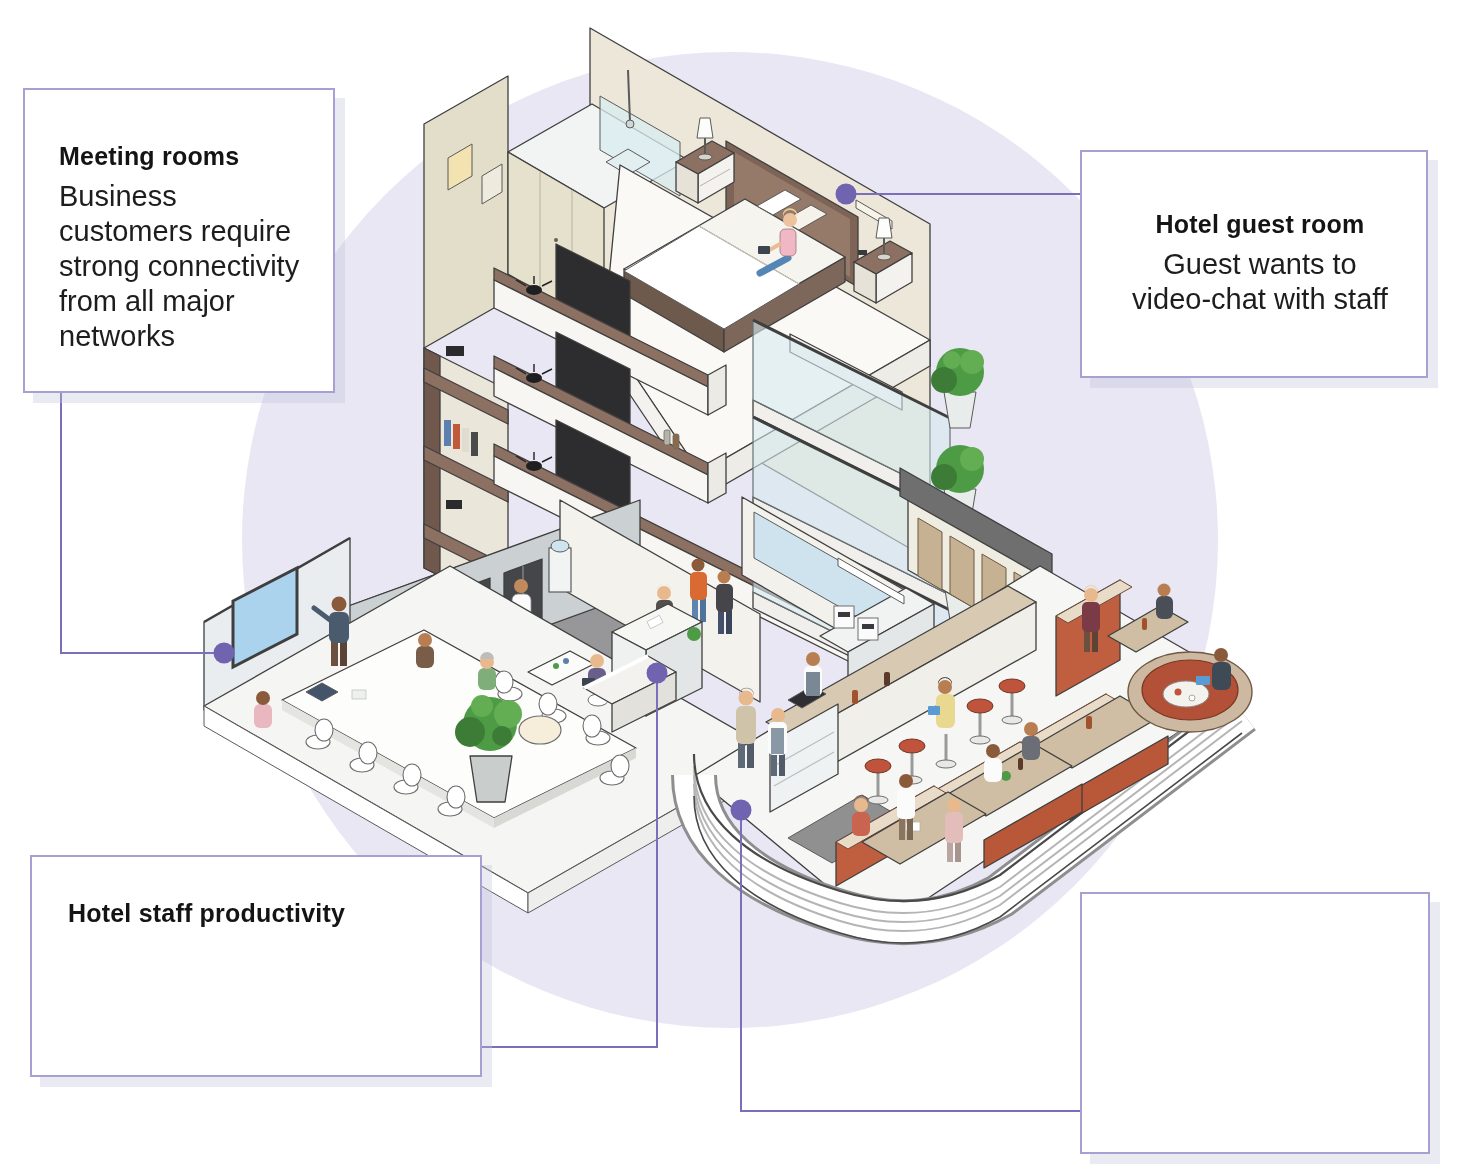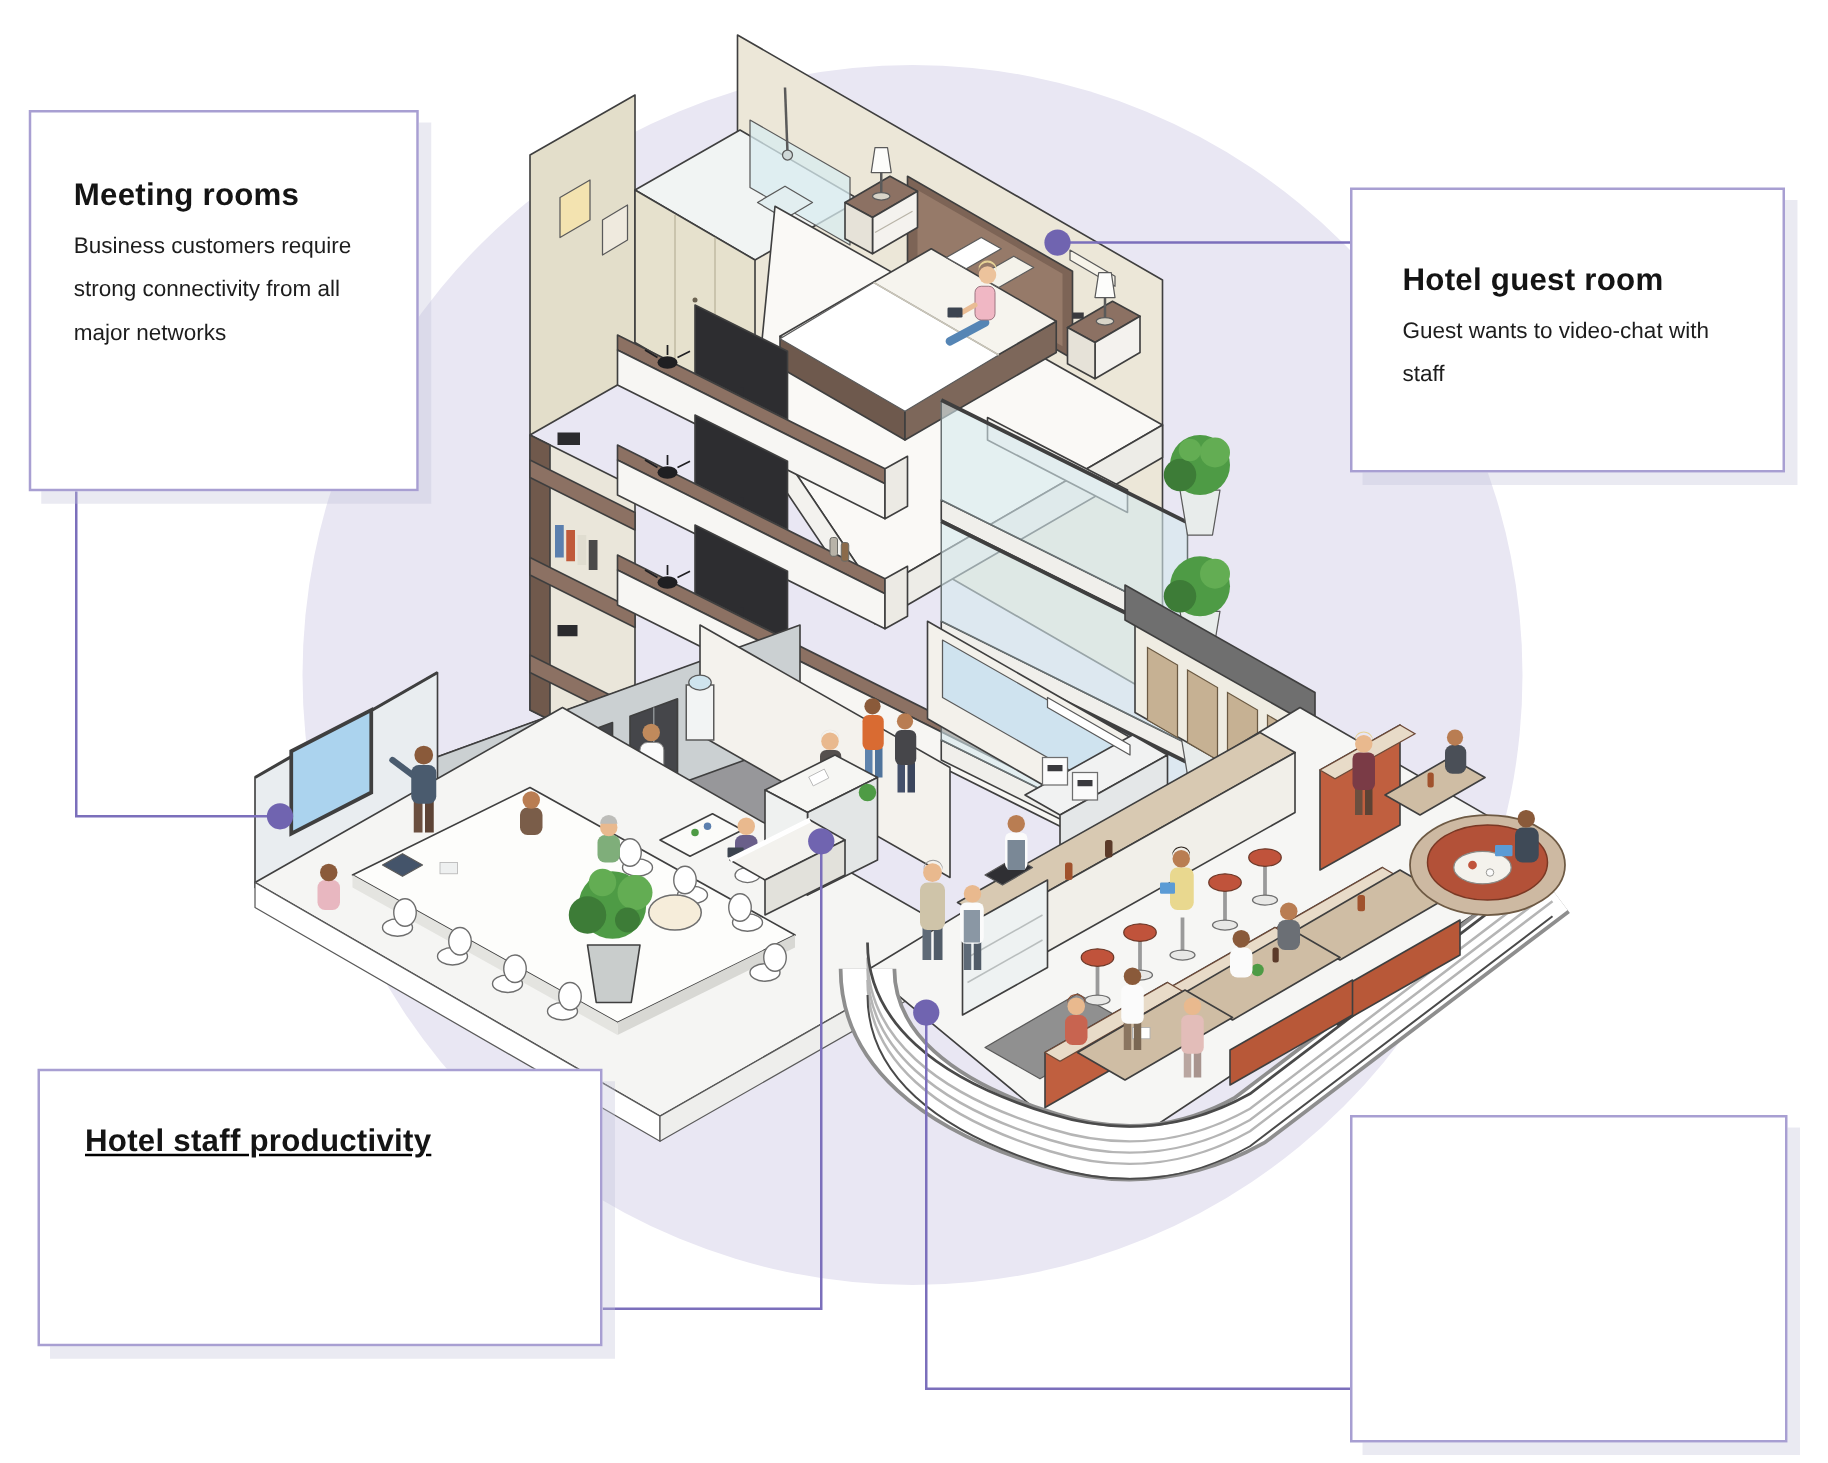--- a/index.html
+++ b/index.html
@@ -2,21 +2,21 @@
 <html><head>
 <meta charset="utf-8">
 <style>
   html,body{margin:0;padding:0;background:#ffffff;}
   .stage{position:relative;width:1462px;height:1170px;overflow:hidden;
          font-family:"Liberation Sans",sans-serif;background:#ffffff;}
   .scene{position:absolute;left:0;top:0;width:1462px;height:1170px;}
   .callout{position:absolute;box-sizing:border-box;background:#ffffff;
            border:2px solid #a89fd2;box-shadow:10px 10px 0 rgba(196,196,219,.35);}
   .callout h3{margin:0 0 8px 0;font-size:25px;font-weight:bold;color:#141414;letter-spacing:.2px;}
-  .callout p{margin:0;font-size:18px;line-height:35px;color:#1d1d1d;}
+  .callout p{margin:0;font-size:29px;line-height:35px;color:#1d1d1d;}
   svg .o{stroke:#3f3f3f;stroke-width:1.3;stroke-linejoin:round;}
   svg .t{stroke:#5a5a5a;stroke-width:1;stroke-linejoin:round;}
 </style>
 </head>
 <body>
 
 <div class="stage">
 
 <svg class="scene" viewBox="0 0 1462 1170" aria-hidden="true">
 
@@ -538,25 +538,25 @@
     <circle cx="657" cy="673" r="10.5"></circle>
     <circle cx="741" cy="810" r="10.5"></circle>
   </g>
 </svg>
 
 <div class="callout" style="left:23px;top:88px;width:312px;height:305px;padding:52px 28px 0 34px;">
   <h3>Meeting rooms</h3>
   <p>Business customers require strong connectivity from all major networks</p>
 </div>
 
-<div class="callout" style="left:1080px;top:150px;width:348px;height:228px;padding:58px 28px 0 40px;">
+<div class="callout" style="left:1080px;top:150px;width:348px;height:228px;padding:58px 28px 0 40px;text-align:center;">
   <h3>Hotel guest room</h3>
   <p>Guest wants to video-chat with staff</p>
 </div>
 
-<div class="callout" style="left:30px;top:855px;width:452px;height:222px;padding:42px 24px 0 36px;text-decoration:underline;">
+<div class="callout" style="left:30px;top:855px;width:452px;height:222px;padding:42px 24px 0 36px;">
   <h3>Hotel staff productivity</h3>
 </div>
 
 <div class="callout" style="left:1080px;top:892px;width:350px;height:262px;padding:44px 26px 0 40px;">
 </div>
 
 </div>
 
 </body></html>

